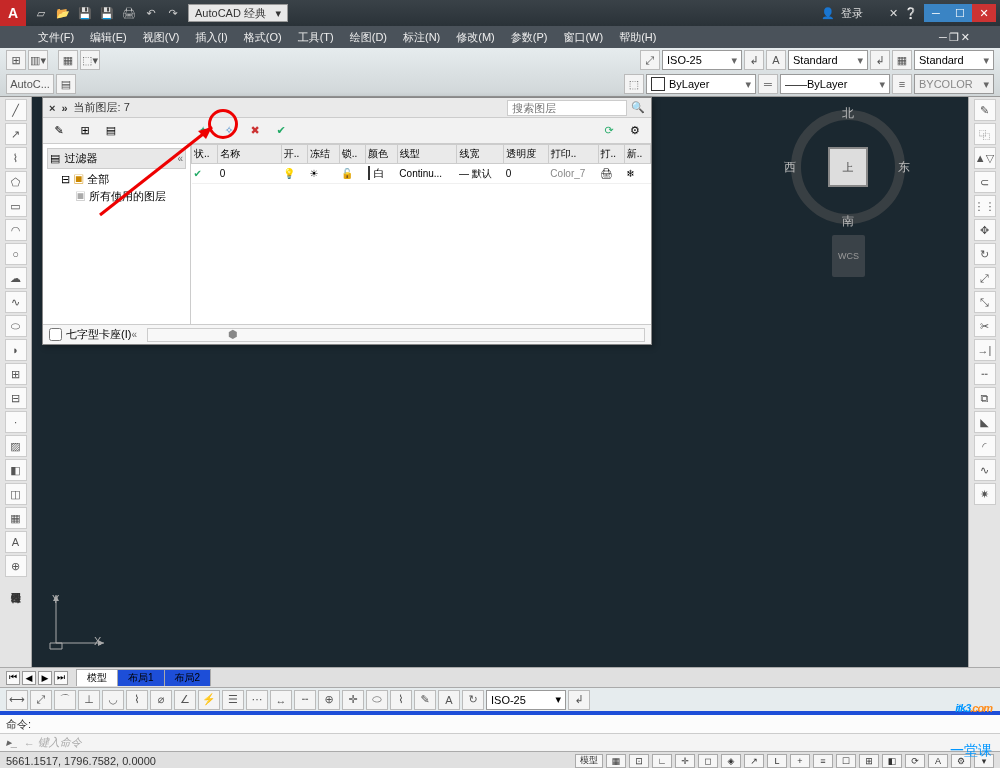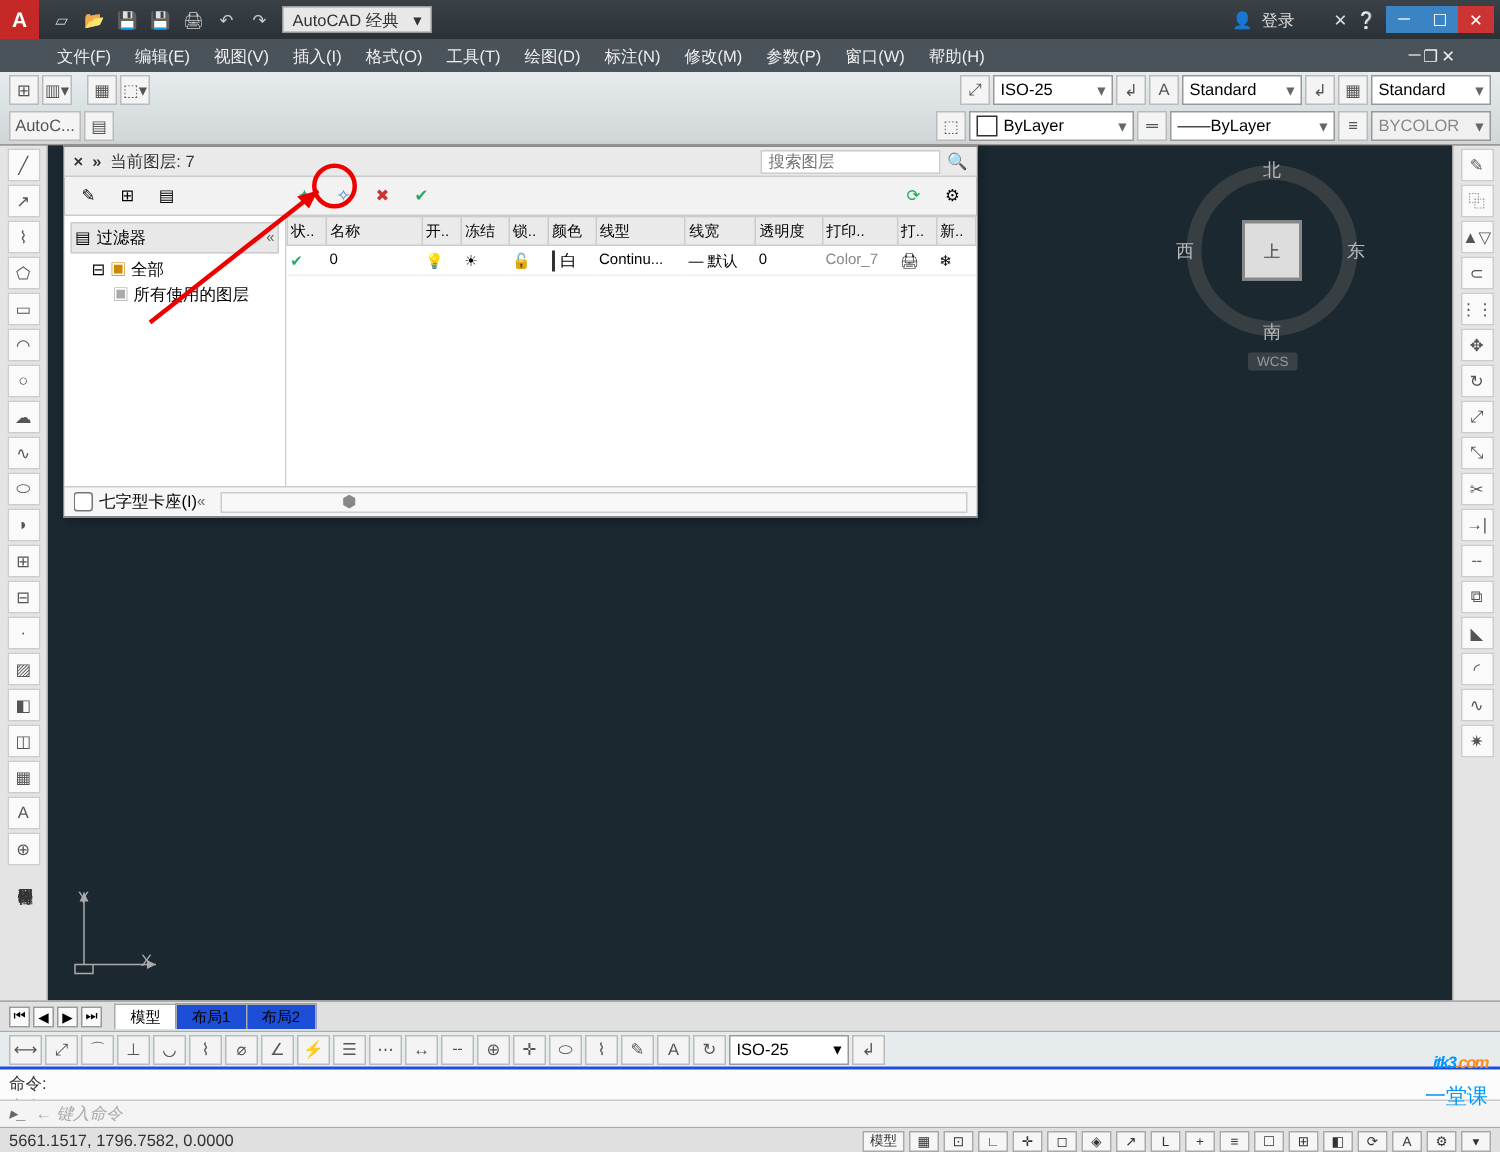--- a/index.html
+++ b/index.html
@@ -41,21 +41,21 @@
 
 .canvas { position:absolute; left:32px; right:32px; top:0; bottom:0; background:#1b2830; }
 .ucs { position:absolute; left:14px; bottom:14px; color:#aaa; font-size:12px; }
 .ucs .y { position:absolute; left:6px; bottom:48px;}
 .ucs .x { position:absolute; left:48px; bottom:6px;}
 .ucs svg { position:absolute; left:0; bottom:0;}
 
 .viewcube { position:absolute; right:60px; top:10px; width:120px; height:120px; color:#bbb; }
 .viewcube .c { position:absolute; font-size:12px; }
 .viewcube .cube { position:absolute; left:40px; top:40px; width:40px; height:40px; background:#ddd; border:2px solid #888; display:flex; align-items:center; justify-content:center; color:#444;}
-.viewcube .wcs { position:absolute; left:44px; top:128px; background:#3a4248; color:#999; font-size:9px; padding:1px 6px; border-radius:2px;}
+.viewcube .wcs { position:absolute; left:44px; top:128px; background:#3a4248; color:#999; font-size:9px; padding:16px 6px; border-radius:2px;}
 
 
 .dialog { position:absolute; left:42px; top:0px; width:610px; background:#f2f2f2; border:1px solid #888; box-shadow:2px 2px 6px rgba(0,0,0,.3); }
 .dialog .dhead { height:20px; background:#eaeaea; border-bottom:1px solid #ccc; display:flex; align-items:center; padding:0 6px; color:#333; }
 .dialog .dhead .x { margin-left:0; margin-right:6px; cursor:pointer; font-weight:bold;}
 .dialog .dhead .srch { margin-left:auto; border:1px solid #ccc; background:#fff; color:#aaa; padding:1px 4px; width:120px; height:16px; }
 .dialog .dtool { height:26px; display:flex; align-items:center; padding:0 6px; gap:6px; border-bottom:1px solid #ccc;}
 .dialog .dtool .sp { flex:1; }
 .dialog .dtool .dbtn { width:20px; height:20px; display:flex; align-items:center; justify-content:center; cursor:pointer; }
 .dialog .dbody { display:flex; height:180px; }
@@ -79,30 +79,30 @@
 .tabs { height:20px; background:#e0e0e0; border-top:1px solid #aaa; display:flex; align-items:center; padding-left:40px;}
 .tabs .tab { padding:1px 10px; border:1px solid #aaa; border-bottom:none; background:#1d4ed8; margin-right:-1px; cursor:pointer; font-size:10px;}
 .tabs .tab.active { background:#fff; }
 .tabs .nav { display:flex; gap:2px; margin-right:6px; position:absolute; left:6px;}
 .tabs .navb { width:14px; height:14px; border:1px solid #999; background:#fafafa; display:flex; align-items:center; justify-content:center; font-size:9px; cursor:pointer;}
 
 
 .statusbar1 { height:24px; background:#e6ecee; border-top:1px solid #aaa; display:flex; align-items:center; padding:0 6px; gap:2px;}
 .statusbar1 .sb { width:22px; height:20px; border:1px solid #bbb; background:#f4f4f4; display:flex; align-items:center; justify-content:center; color:#555;}
 .statusbar1 .dd { height:20px; border:1px solid #999; background:#fff; min-width:80px; padding:0 4px; display:flex; align-items:center;}
-.cmdwin { height:40px; background:#fcfcfc; border-top:2px solid #1d4ed8; padding:2px 6px; color:#333; font-family:Consolas,monospace; font-size:11px; position:relative;}
+.cmdwin { height:40px; background:#fcfcfc; border-top:4px solid #1d4ed8; padding:2px 6px; color:#333; font-family:Consolas,monospace; font-size:11px; position:relative;}
 .cmdwin .line { display:block; }
 .cmdwin .inp { position:absolute; bottom:0; left:0; right:0; height:18px; background:#f4f4f4; border-top:1px solid #ccc; display:flex; align-items:center; padding:0 6px; color:#aaa; font-style:italic;}
 .footstatus { height:18px; background:#e0e0e0; border-top:1px solid #aaa; display:flex; align-items:center; padding:0 6px; font-size:10px; color:#333; gap:4px;}
 .footstatus .right { margin-left:auto; display:flex; gap:3px;}
 .footstatus .fb { width:20px; height:14px; border:1px solid #aaa; background:#f6f6f6; display:flex; align-items:center; justify-content:center; font-size:9px;}
 
 .watermark { position:absolute; right:8px; bottom:46px; font-size:42px; font-weight:bold; font-style:italic; color:#0096ff; pointer-events:none; letter-spacing:-1px;}
 .watermark .dot{color:#ff8c1a;}
-.watermark2 { position:absolute; right:8px; bottom:28px; font-size:14px; color:#0096ff; pointer-events:none;}
+.watermark2 { position:absolute; right:8px; bottom:8px; font-size:14px; color:#0096ff; pointer-events:none;}
 </style>
 </head>
 <body>
 
 <div class="titlebar">
   <div class="logo">A</div>
   <div class="qat">
     <div class="qbtn">▱</div>
     <div class="qbtn">📂</div>
     <div class="qbtn">💾</div>

